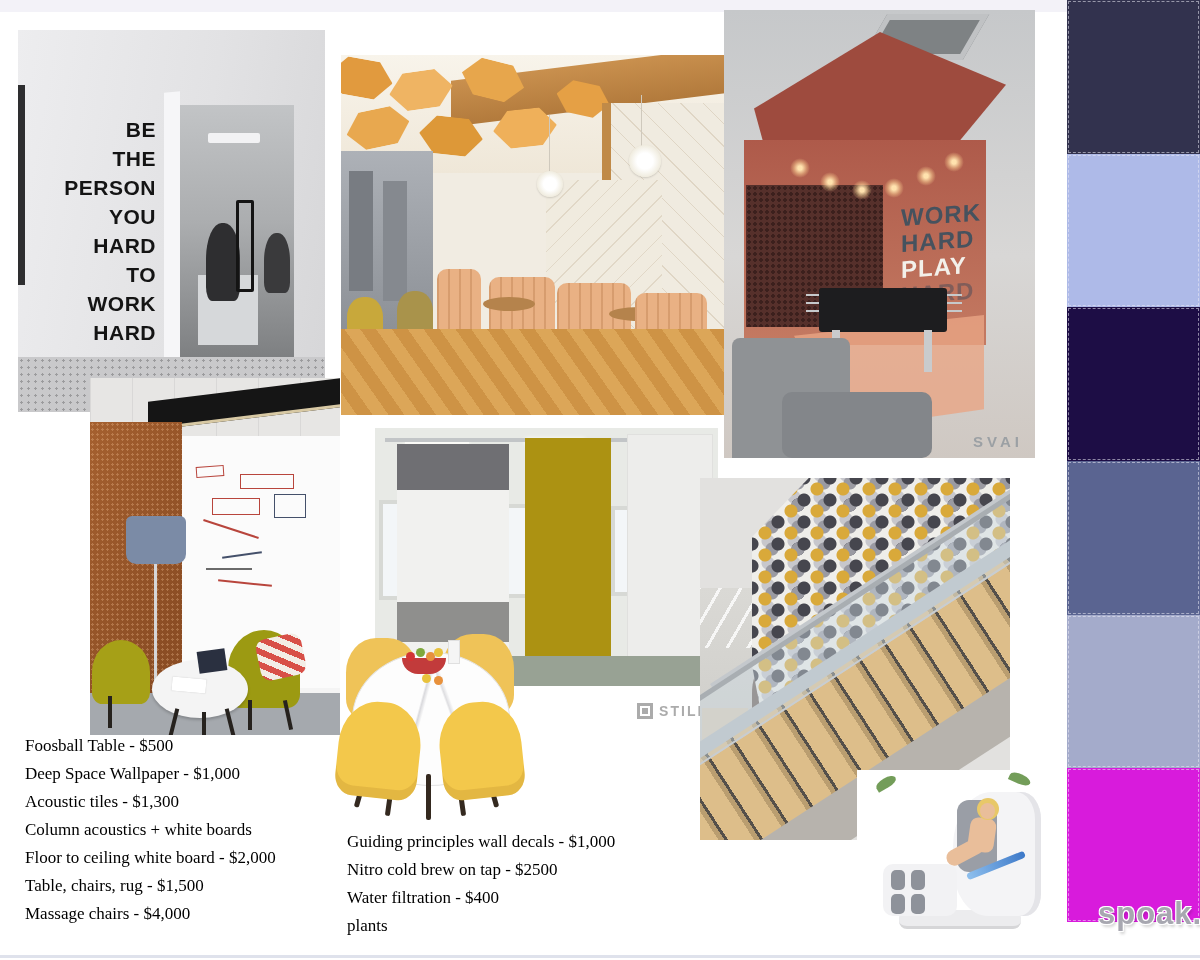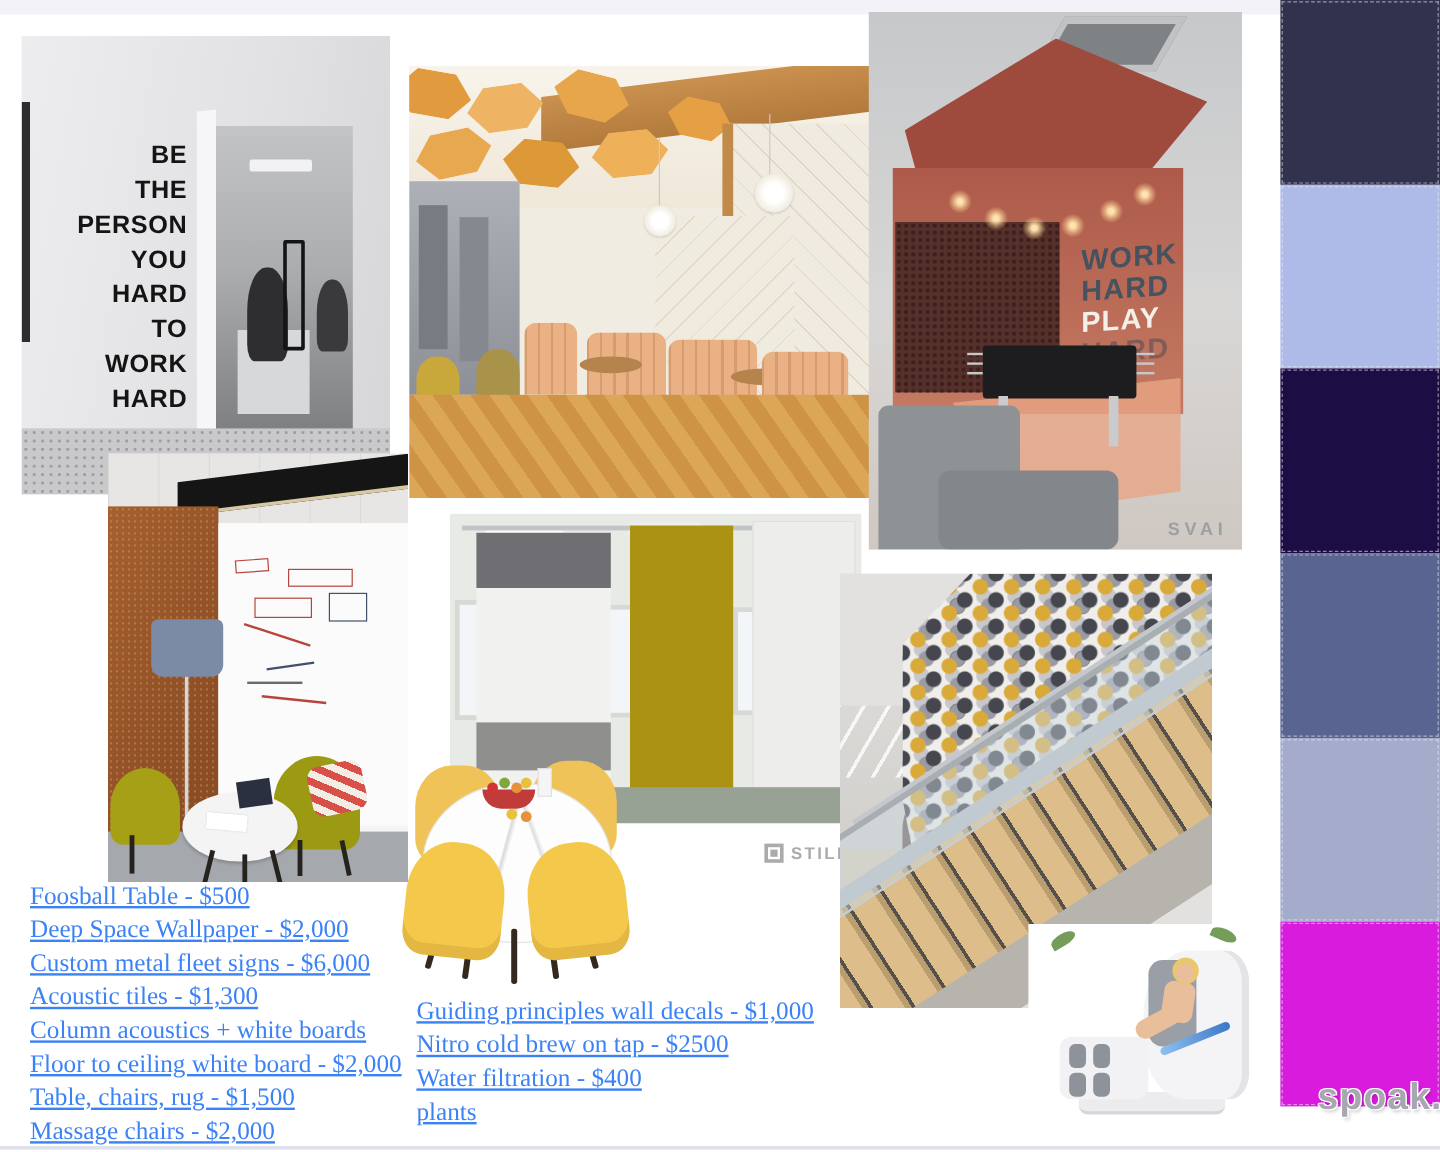--- a/index.html
+++ b/index.html
@@ -195,22 +195,22 @@
   .p8-hair{left:120px;top:28px;width:22px;height:22px;border-radius:50%;background:#E8C868;}
   .p8-head{left:123px;top:33px;width:15px;height:16px;border-radius:50%;background:#E9BE9A;}
   .p8-torso{left:112px;top:48px;width:26px;height:34px;border-radius:8px;background:#E9BE9A;transform:rotate(8deg);}
   .p8-legs{left:88px;top:74px;width:40px;height:16px;border-radius:8px;background:#E9BE9A;transform:rotate(-28deg);}
 
   
   .palette{left:1067px;top:0;width:133px;height:922px;z-index:40;display:flex;flex-direction:column;}
   .swatch{flex:1;outline:1px dashed rgba(235,235,245,.55);outline-offset:-2px;}
 
   
-  .pricelist{position:absolute;z-index:20;font-family:"Liberation Serif",serif;color:#3b82f6;
-      font-size:21px;line-height:28px;white-space:nowrap;text-decoration:underline;}
+  .pricelist{position:absolute;z-index:20;font-family:"Liberation Serif",serif;color:#000000;
+      font-size:17px;line-height:28px;white-space:nowrap;}
   .list-left{left:25px;top:732px;}
   .list-bottom{left:347px;top:828px;}
 
   
   .spoak{left:1098px;top:896px;z-index:70;font-size:31px;font-weight:700;letter-spacing:1px;
       color:#A7A7B0;
       text-shadow:-1px -1px 0 #FFF,1px -1px 0 #FFF,-1px 1px 0 #FFF,1px 1px 0 #FFF,2px 3px 3px rgba(0,0,0,.18);}
 </style>
 </head>
 <body>
@@ -388,27 +388,26 @@
     <i class="p7-leg" style="left:58px;top:158px;transform:rotate(8deg);"></i>
     <i class="p7-leg" style="left:96px;top:162px;"></i>
     <i class="p7-leg" style="left:128px;top:158px;transform:rotate(-8deg);"></i>
     <i class="p7-leg" style="left:158px;top:150px;transform:rotate(-16deg);"></i>
     <div class="p7-chairfront" style="left:8px;top:90px;transform:rotate(6deg);"></div>
     <div class="p7-chairfront" style="left:110px;top:90px;transform:rotate(-6deg);"></div>
   </div>
 
   <div class="pricelist list-left">
     <div>Foosball Table - $500</div>
-    <div>Deep Space Wallpaper - $2,000</div>
-    <div>Custom metal fleet signs - $6,000</div>
+    <div>Deep Space Wallpaper - $1,000</div>
     <div>Acoustic tiles - $1,300</div>
     <div>Column acoustics + white boards</div>
     <div>Floor to ceiling white board - $2,000</div>
     <div>Table, chairs, rug - $1,500</div>
-    <div>Massage chairs - $2,000</div>
+    <div>Massage chairs - $4,000</div>
   </div>
   <div class="pricelist list-bottom">
     <div>Guiding principles wall decals - $1,000</div>
     <div>Nitro cold brew on tap - $2500</div>
     <div>Water filtration - $400</div>
     <div>plants</div>
   </div>
 
   <div class="ph p8">
     <i class="leaf abs" style="left:18px;top:8px;transform:rotate(-30deg);"></i>

